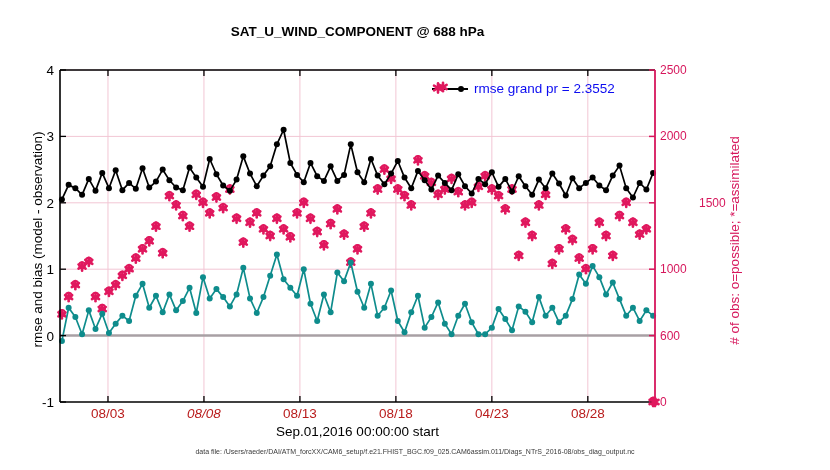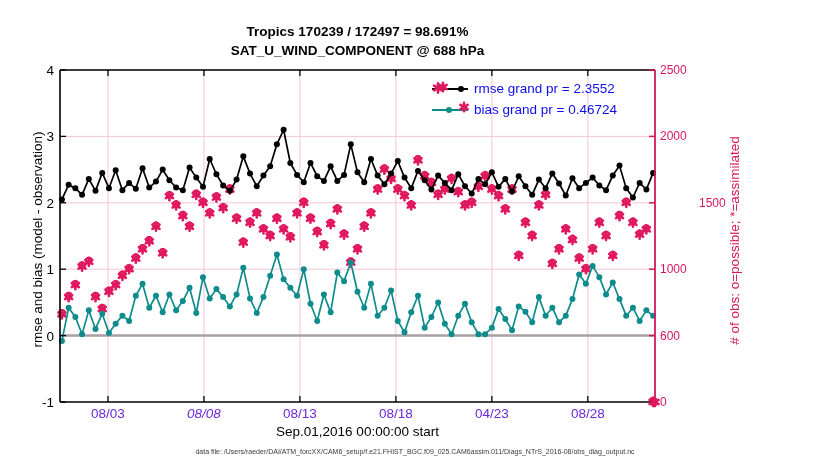--- a/index.html
+++ b/index.html
@@ -106,21 +106,21 @@
     text-align: left;
     font-size: 12px;
     color: #D6175C;
     transform: translateY(-50%);
     white-space: nowrap;
   }
   .xtick {
     position: absolute;
     top: 406px;
     font-size: 13.5px;
-    color: #6d28d9;
+    color: #b91c1c;
     transform: translateX(-50%);
     white-space: nowrap;
   }
   .legend {
     position: absolute;
     left: 428px;
     top: 78px;
     font-size: 13.5px;
     color: #0C0CF0;
     line-height: 21px;
@@ -141,21 +141,20 @@
     top: 8px;
   }
   svg { display: block; }
 </style>
 </head>
 <body>
 
 <div id="figure">
 
   <div class="title-block">
-    <span class="title-line">Tropics 170239 / 172497 = 98.691%</span>
     <span class="title-line">SAT_U_WIND_COMPONENT @ 688 hPa</span>
   </div>
 
   <div class="ylabel-left">rmse and bias (model - observation)</div>
   <div class="ylabel-right"># of obs: o=possible; *=assimilated</div>
   <div class="xlabel">Sep.01,2016 00:00:00 start</div>
 
   <div class="ytick-left-wrap" id="ytl">
       <div class="ytick-left" style="top: 402px;">-1</div>
       <div class="ytick-left" style="top: 335.6px;">0</div>
@@ -780,28 +779,16 @@
             <line x1="10" y1="5.4" x2="10" y2="14.6" stroke="#E0185E" stroke-width="2.6" stroke-linecap="round"></line>
             <line x1="13.983716857408417" y1="7.699999999999999" x2="6.0162831425915835" y2="12.3" stroke="#E0185E" stroke-width="2.6" stroke-linecap="round"></line>
             <line x1="13.983716857408417" y1="12.299999999999999" x2="6.016283142591582" y2="7.700000000000001" stroke="#E0185E" stroke-width="2.6" stroke-linecap="round"></line>
             <line x1="15" y1="4.8" x2="15" y2="13.2" stroke="#E0185E" stroke-width="2.6" stroke-linecap="round"></line>
             <line x1="18.63730669589464" y1="6.899999999999999" x2="11.362693304105358" y2="11.100000000000001" stroke="#E0185E" stroke-width="2.6" stroke-linecap="round"></line>
             <line x1="18.637306695894644" y1="11.099999999999998" x2="11.362693304105356" y2="6.900000000000001" stroke="#E0185E" stroke-width="2.6" stroke-linecap="round"></line>
           </svg>
       </span>
       <span class="legend-text">rmse grand pr = 2.3552</span>
     </div>
-    <div class="legend-row">
-      <span class="legend-sample">
-        <span class="legend-line" id="lg-line-bias" style="background: rgb(14, 140, 140);"></span>
-        <span class="legend-dot" id="lg-dot-bias" style="left: 18px; background: rgb(14, 140, 140);"></span>
-        <svg id="lg-ast-bias" width="44" height="21" style="position:absolute;left:0;top:0">
-            <line x1="36" y1="3.8" x2="36" y2="12.2" stroke="#E0185E" stroke-width="2.6" stroke-linecap="round"></line>
-            <line x1="39.637306695894644" y1="5.899999999999999" x2="32.362693304105356" y2="10.100000000000001" stroke="#E0185E" stroke-width="2.6" stroke-linecap="round"></line>
-            <line x1="39.637306695894644" y1="10.099999999999998" x2="32.362693304105356" y2="5.900000000000001" stroke="#E0185E" stroke-width="2.6" stroke-linecap="round"></line>
-          </svg>
-      </span>
-      <span class="legend-text">bias grand pr = 0.46724</span>
-    </div>
   </div>
 
   <div class="footer-note">data file: /Users/raeder/DAI/ATM_forcXX/CAM6_setup/f.e21.FHIST_BGC.f09_025.CAM6assim.011/Diags_NTrS_2016-08/obs_diag_output.nc</div>
 </div>
 
 </body></html>

